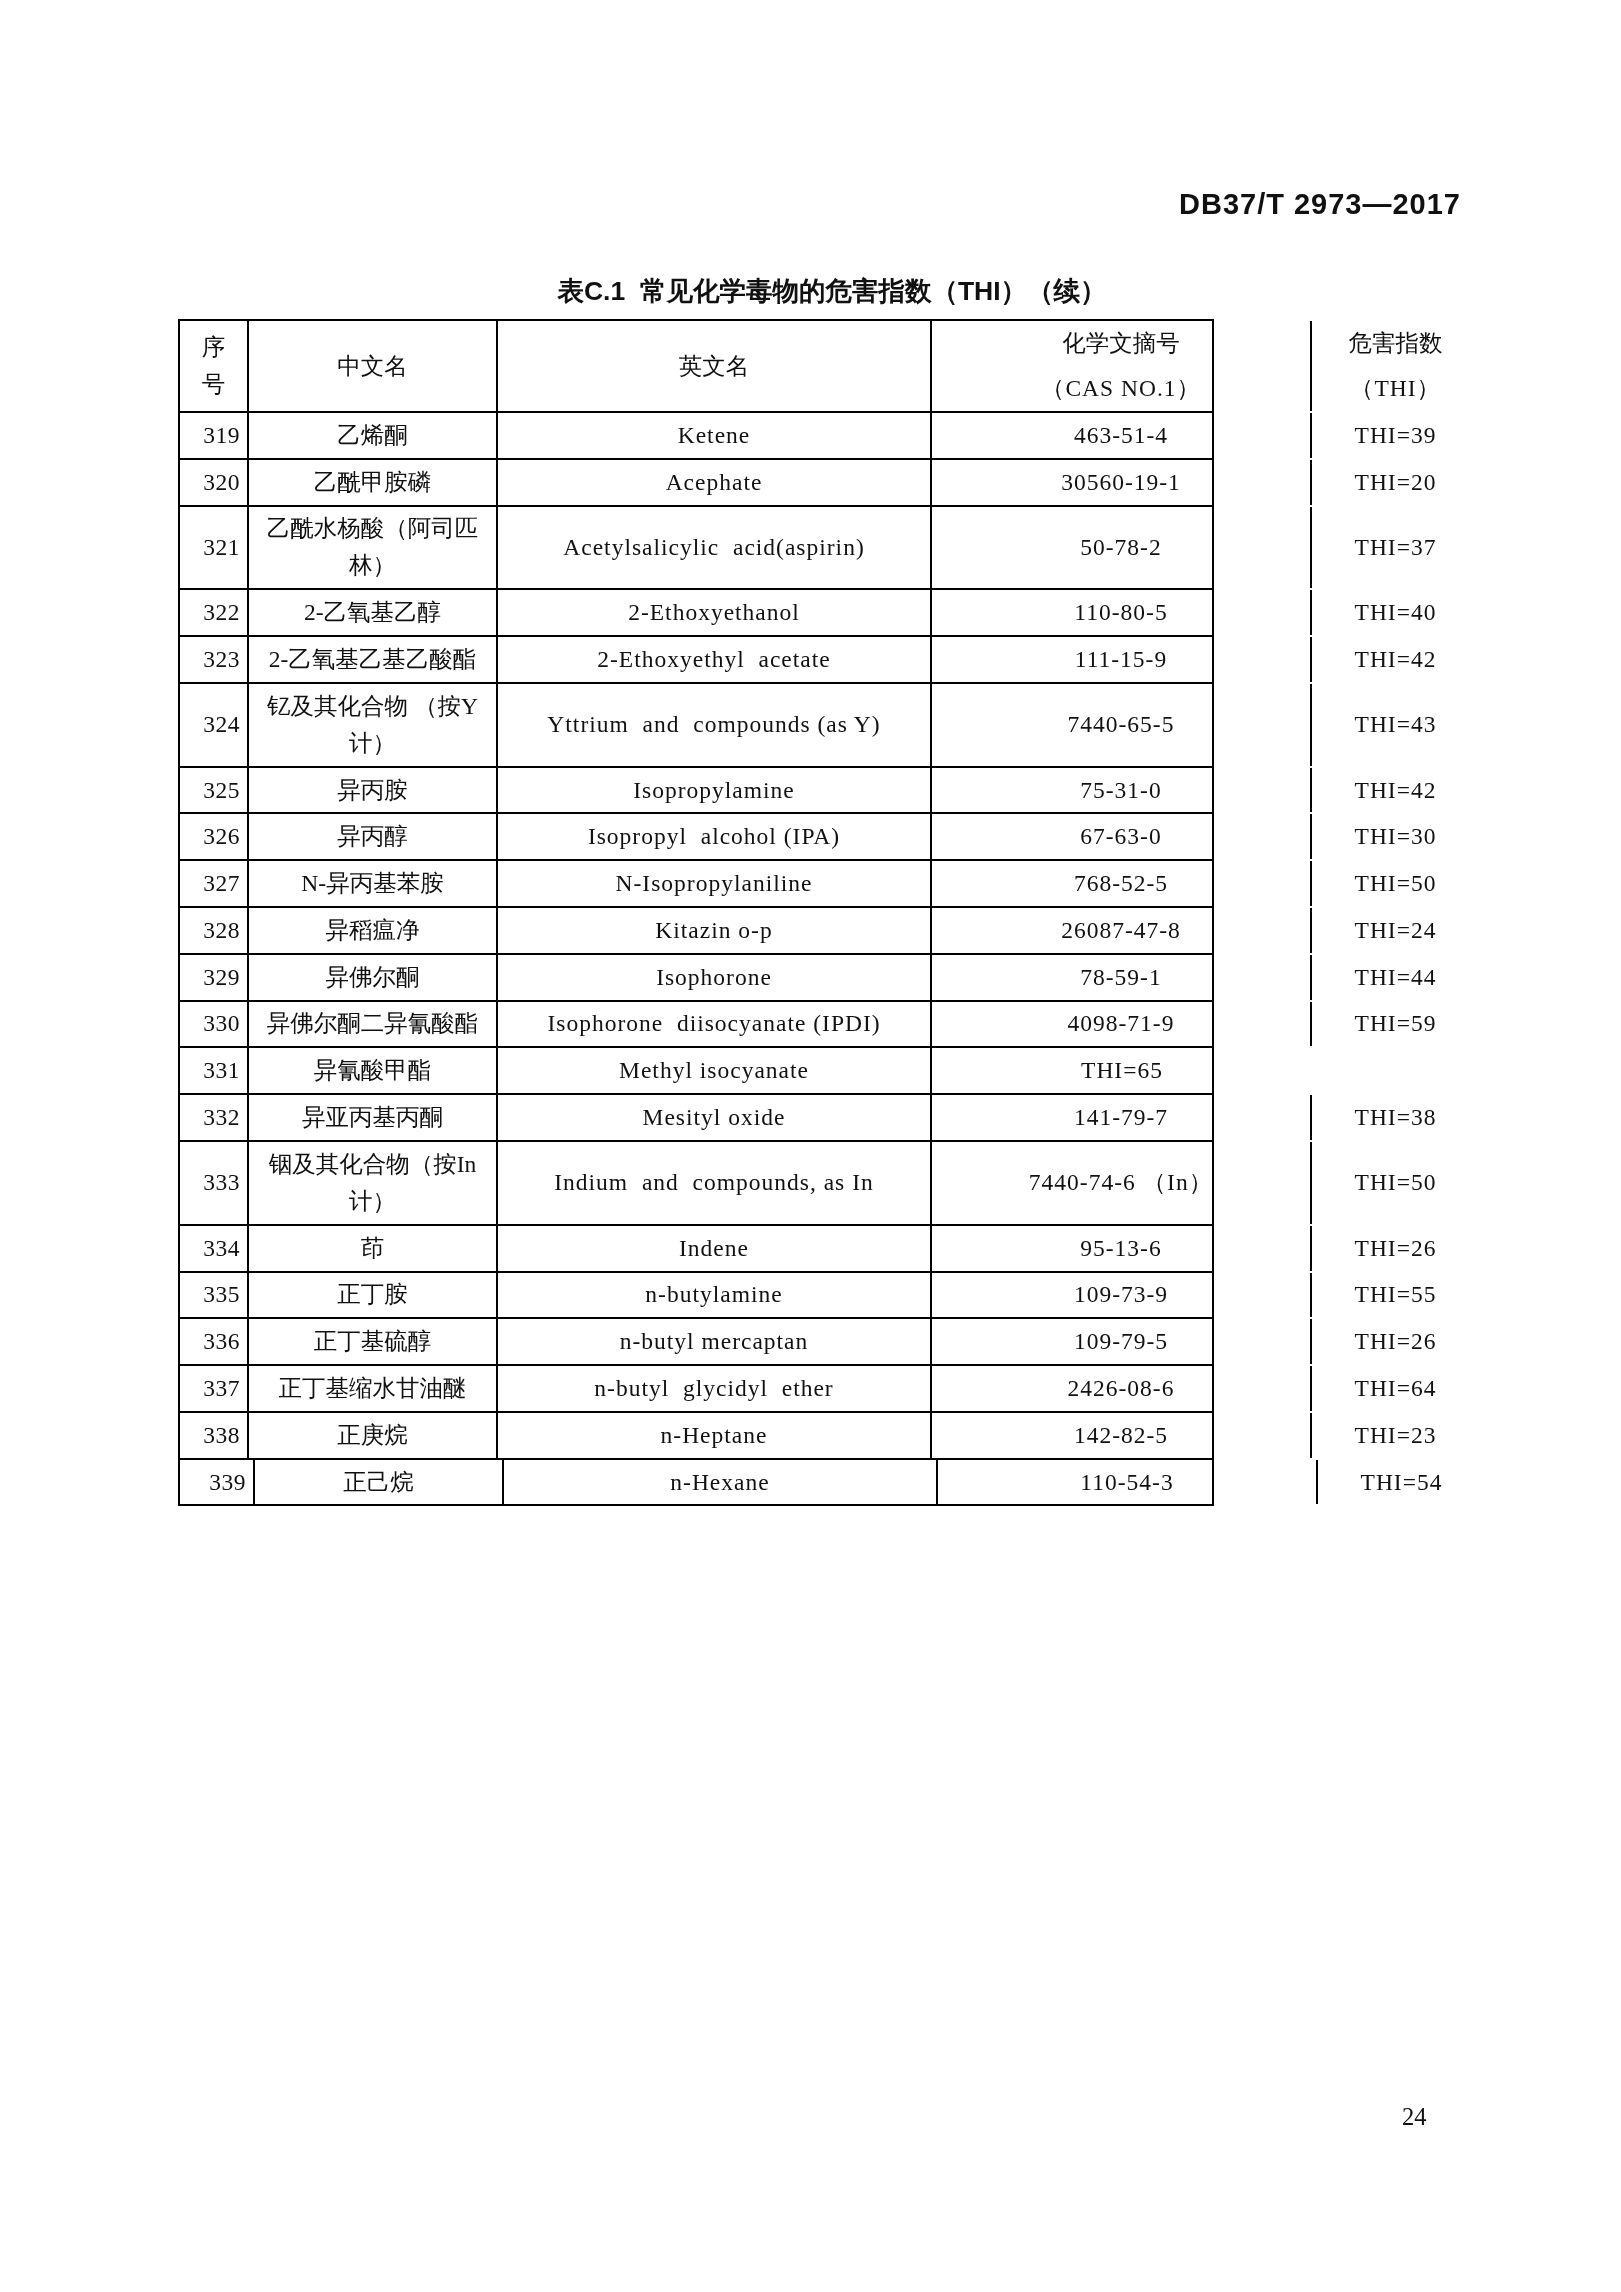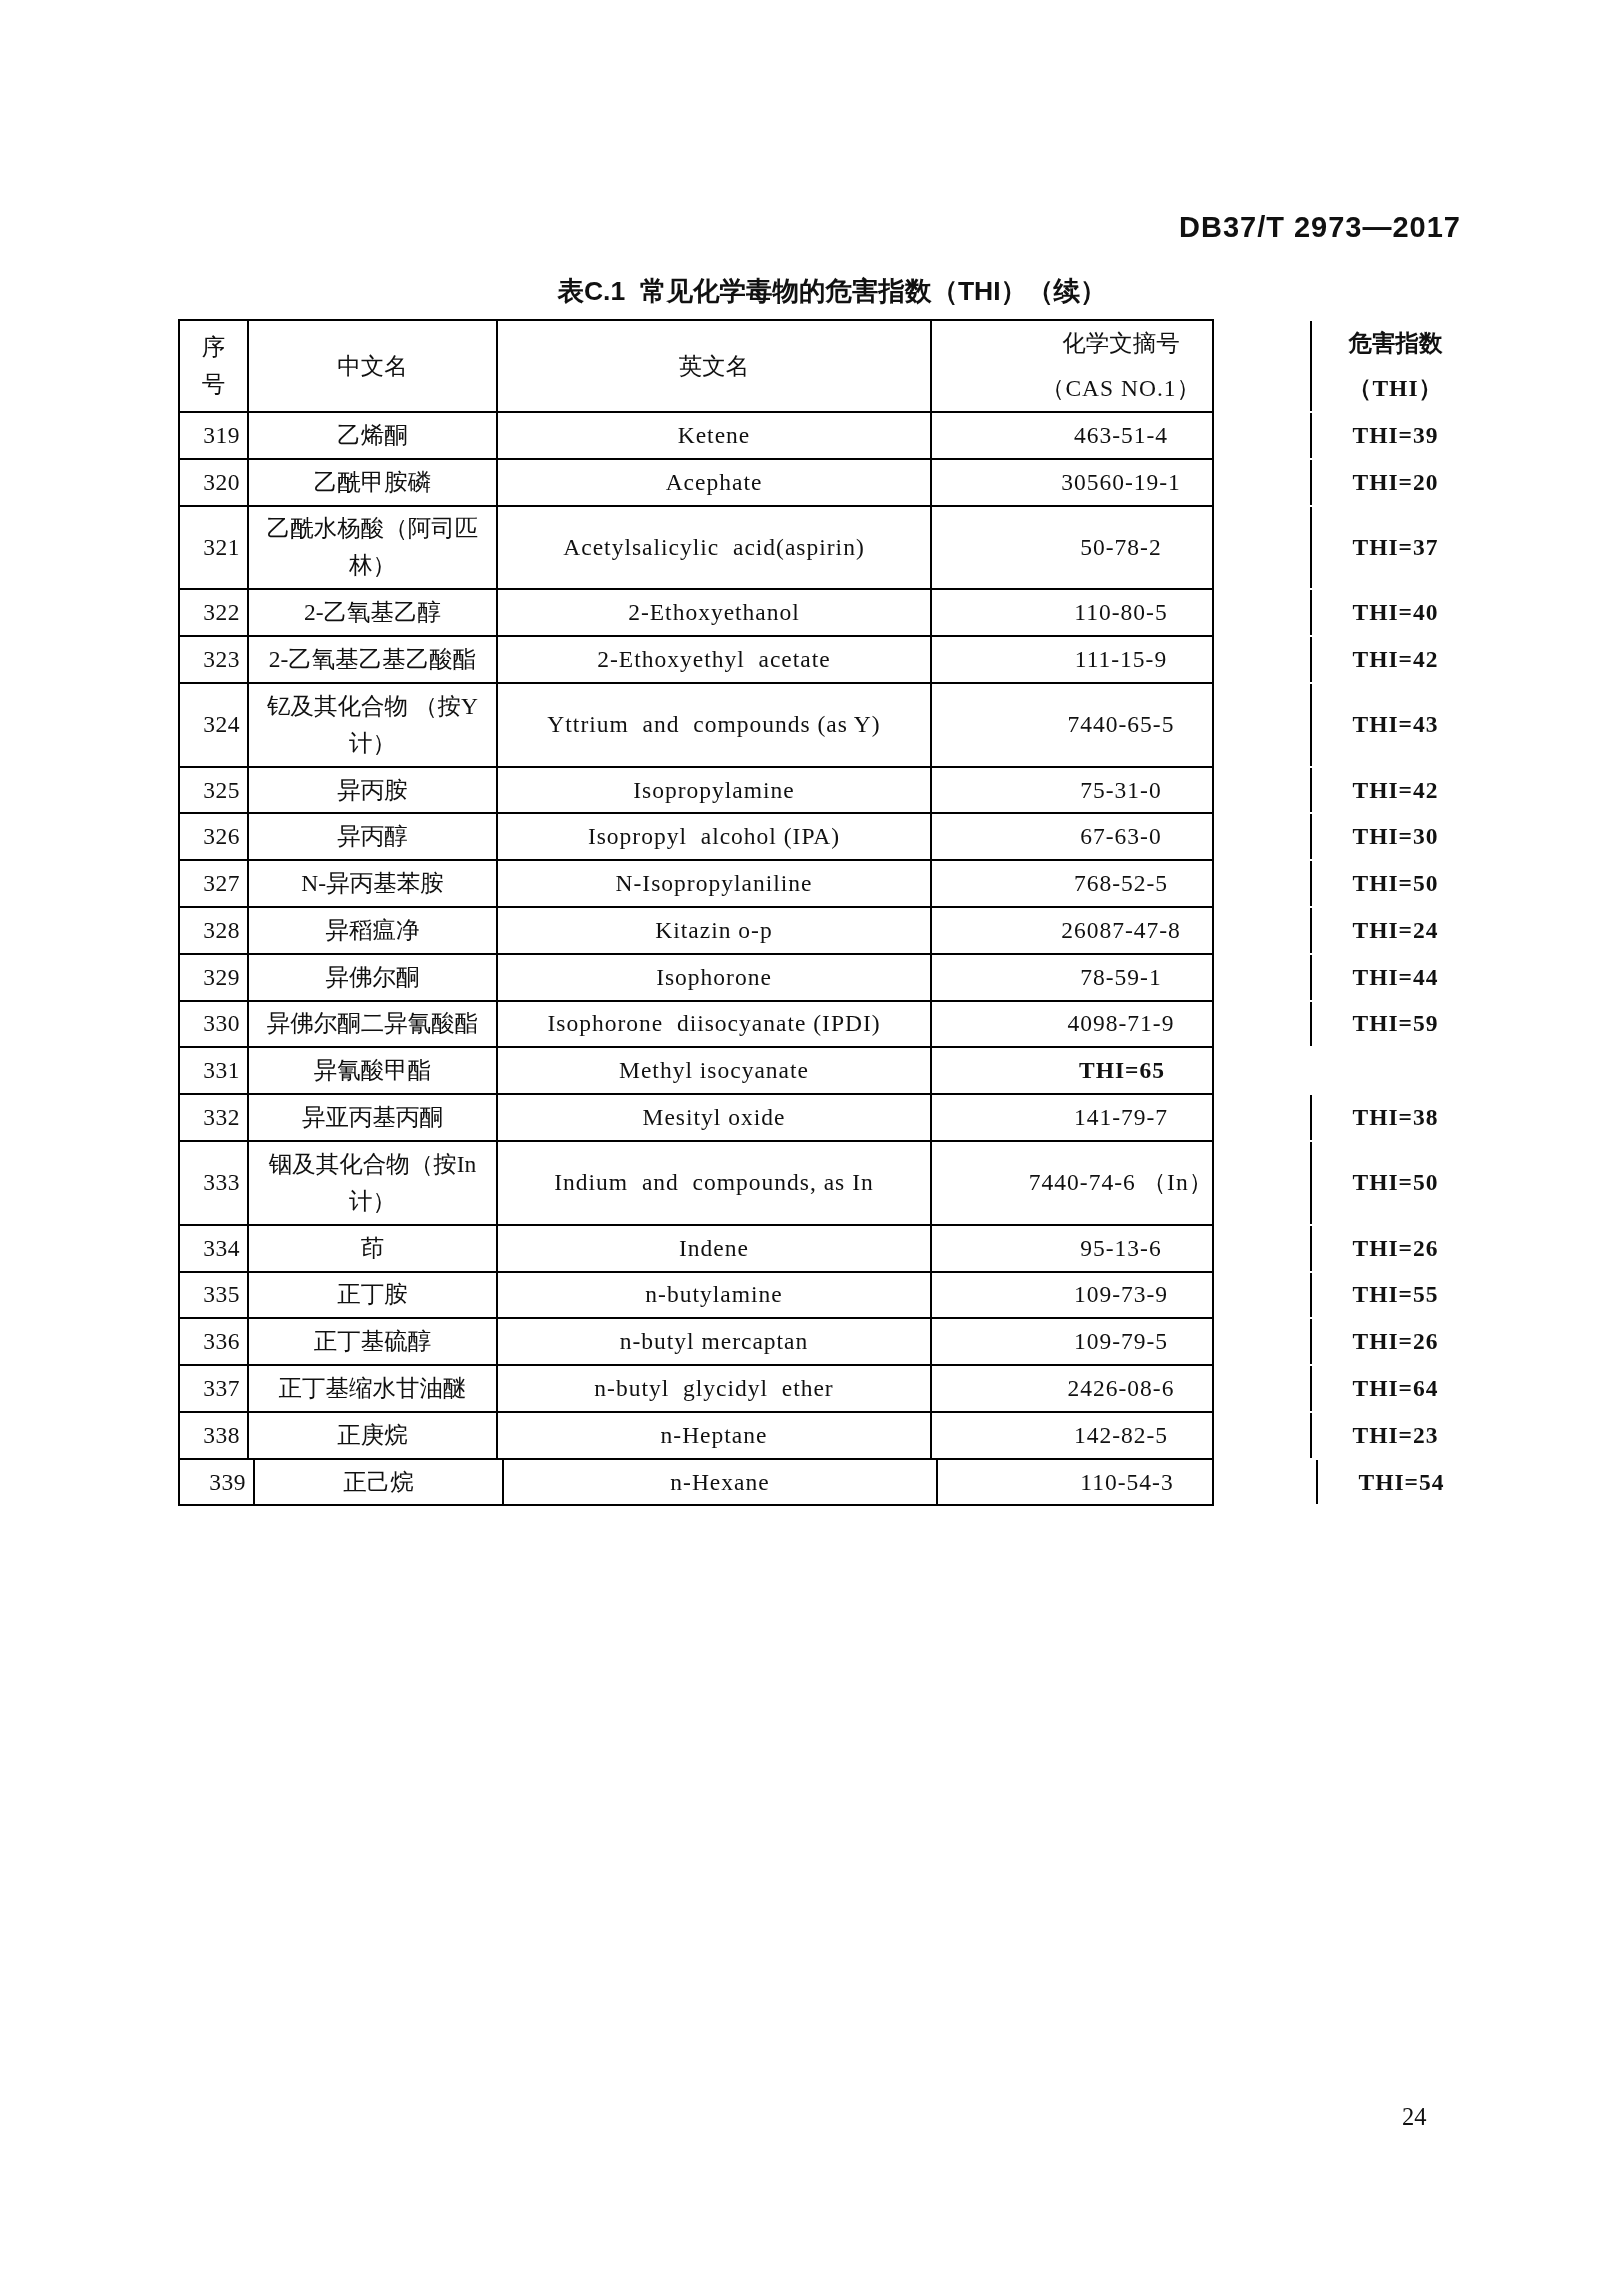--- a/index.html
+++ b/index.html
@@ -15,21 +15,20 @@
   }
   .doc-code {
     position: absolute;
     top: 188px;
     right: 160px;
     font-family: "Liberation Sans", "DejaVu Sans", sans-serif;
     font-weight: bold;
     font-size: 29px;
     letter-spacing: 1px;
     white-space: pre;
-    margin-top: 23px;
   }
   .table-title {
     position: absolute;
     top: 273px;
     left: 178px;
     width: 1308px;
     text-align: center;
     font-family: "Liberation Sans", "DejaVu Sans", sans-serif;
     font-weight: bold;
     font-size: 26.5px;
@@ -54,21 +53,21 @@
     display: flex;
     flex-direction: column;
     align-items: center;
     justify-content: center;
     text-align: center;
     min-height: 43px;
     padding: 3.9px 11.8px;
     font-size: 23.5px;
     line-height: 37px;
   }
-  .t-cell:last-child { border-right: none; font-weight: bold; }
+  .t-cell:last-child { border-right: none; }
   .t-head .t-cell { min-height: 90px; }
   .t-head .hdr-line2 { margin-top: 7.8px; }
   .cn-cell { padding: 3.9px 10.8px; }
   .en-cell, .cas-cell, .thi-cell {
     letter-spacing: 1px;
     white-space: pre;
   }
   .num-cell { letter-spacing: 0.5px; padding-left: 28px; }
   .page-number {
     position: absolute;

